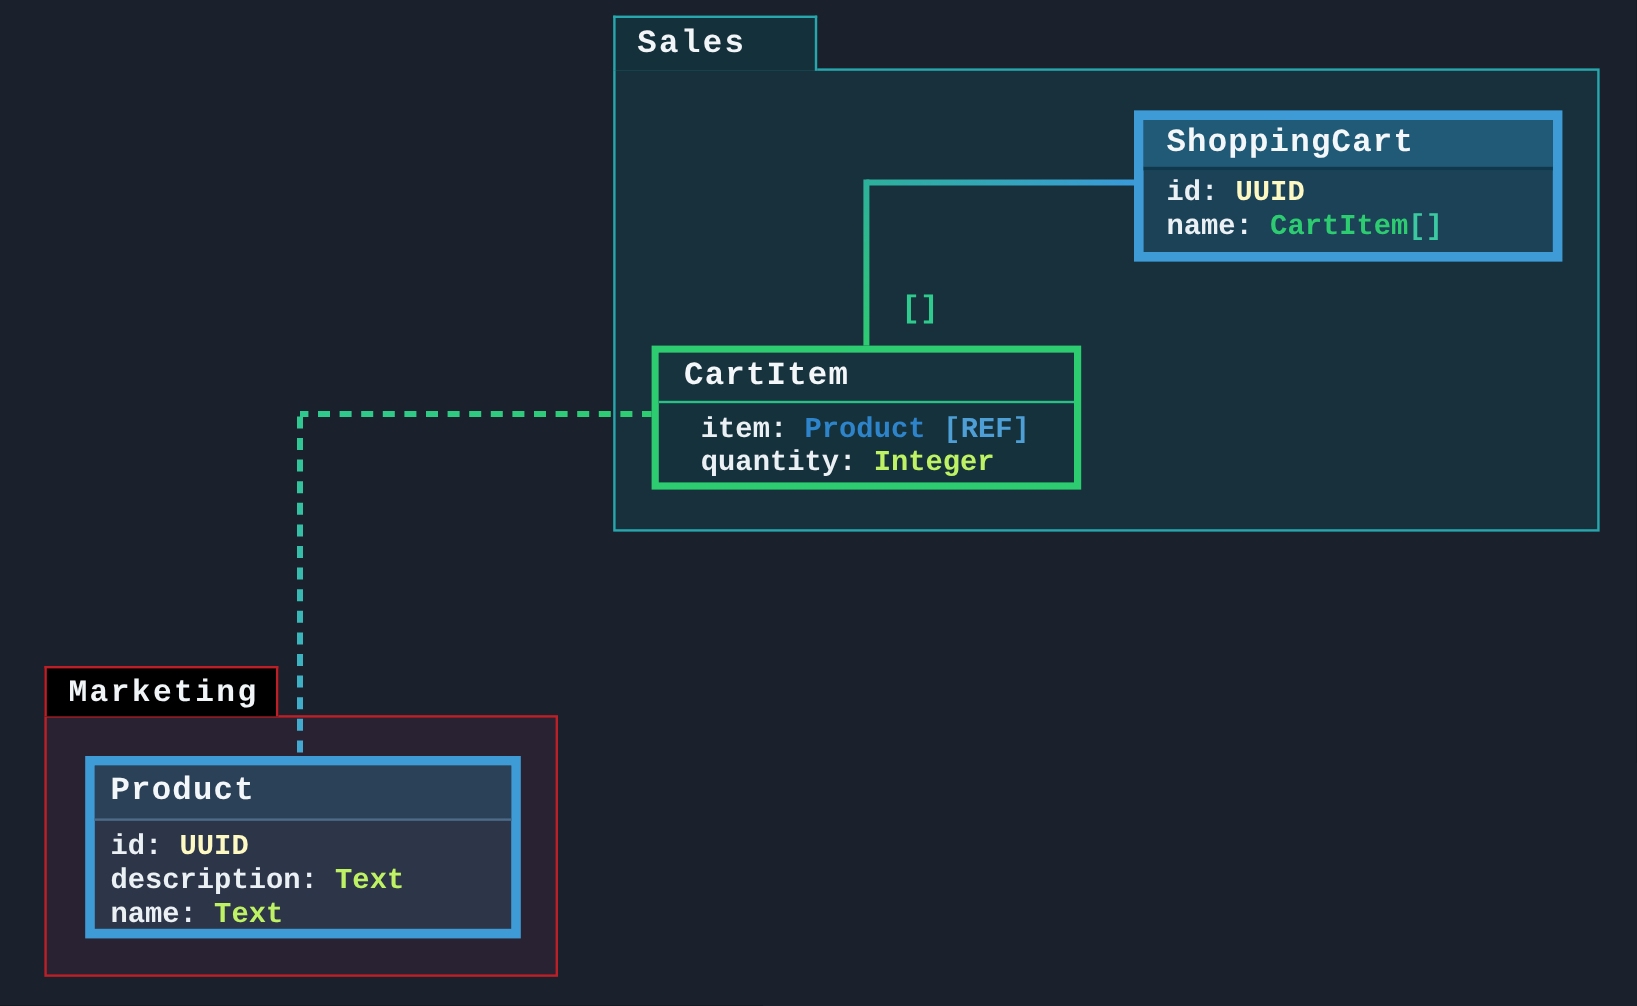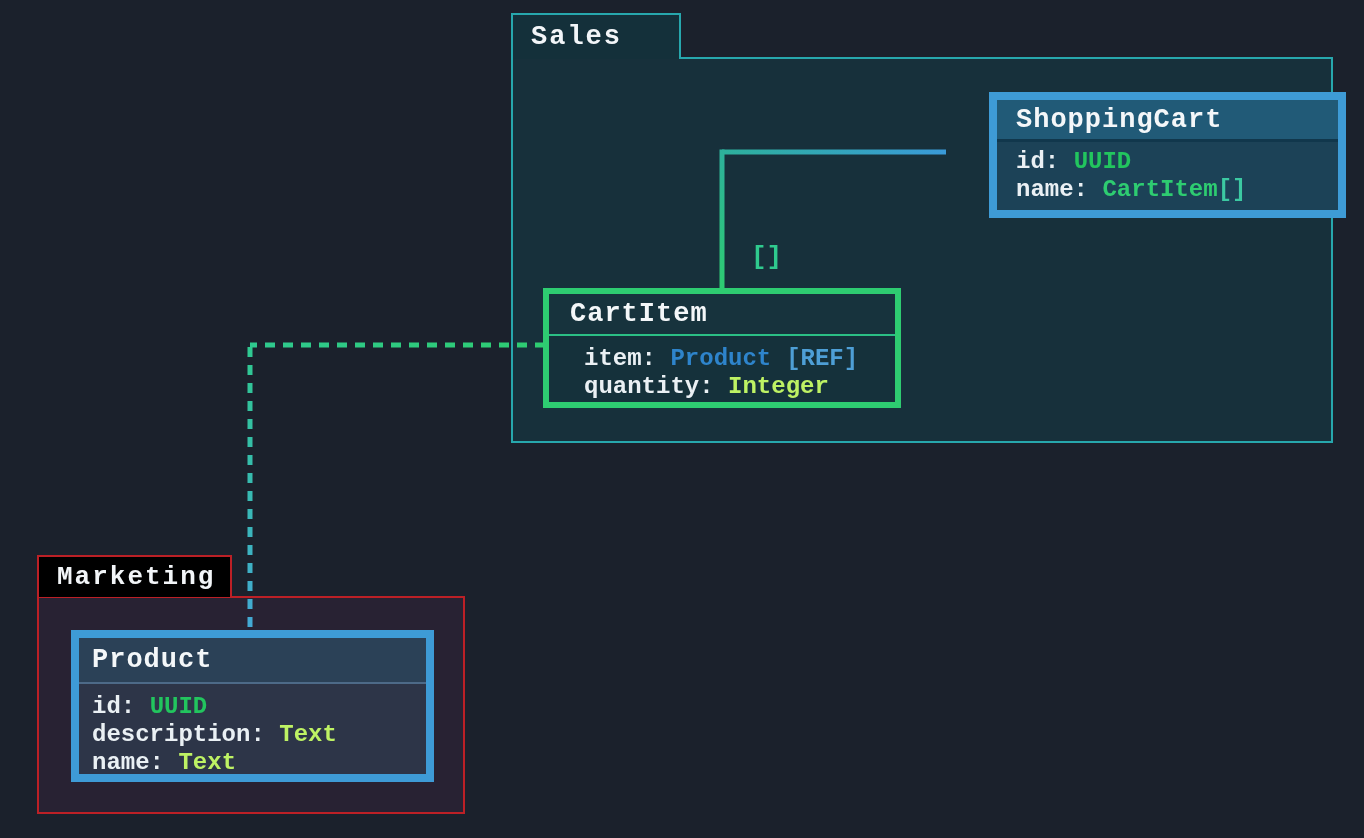--- a/index.html
+++ b/index.html
@@ -36,40 +36,40 @@
   .entity { position: absolute; box-sizing: border-box; }
   .ent-header {
     box-sizing: border-box;
     display: flex; align-items: center;
     color: #f4f7f9; font-size: 27px; letter-spacing: 1px;
   }
   .ent-body { box-sizing: border-box; font-size: 24px; line-height: 28px; }
   .attr { white-space: nowrap; }
   .attr-name { color: #eaf0f4; text-align: center; }
 
-  .shoppingcart { left: 989px; top: 92px; width: 357px; height: 126px;
+  .shoppingcart { left: 945px; top: 92px; width: 357px; height: 126px;
                   border: 8px solid #3e9bd6; background: #1c4257; }
   .shoppingcart .ent-header { height: 42px; padding: 0 19px;
                   background: #215a77; border-bottom: 3px solid #11374c; }
   .shoppingcart .ent-body { padding: 6px 19px; }
 
   .cartitem { left: 543px; top: 288px; width: 358px; height: 120px;
               border: 6px solid #2ecc71; background: #15313b; }
   .cartitem .ent-header { height: 42px; padding: 0 21px;
               background: #17333d; border-bottom: 2px solid #2bbf85; }
   .cartitem .ent-body { padding: 9px 35px; }
 
   .product { left: 71px; top: 630px; width: 363px; height: 152px;
              border: 8px solid #3e9bd6; background: #2d3548; }
   .product .ent-header { height: 46px; padding: 0 13px;
              background: #2b4157; border-bottom: 2px solid #4d6a88; }
   .product .ent-body { padding: 9px 13px; }
 
   
-  .t-yellow    { color: #22c55e; }
+  .t-yellow    { color: #fef9c3; }
   .t-green     { color: #2ecc71; }
   .t-teal      { color: #3cc9a2; }
   .t-mint      { color: #bef264; text-align: center; }
   .t-blue      { color: #2e84cb; }
   .t-lightblue { color: #4e9fd6; }
   .sp { margin-left: 0.62em; }
 
   
   .wires { position: absolute; left: 0; top: 0; pointer-events: none; }
   .conn-label {

